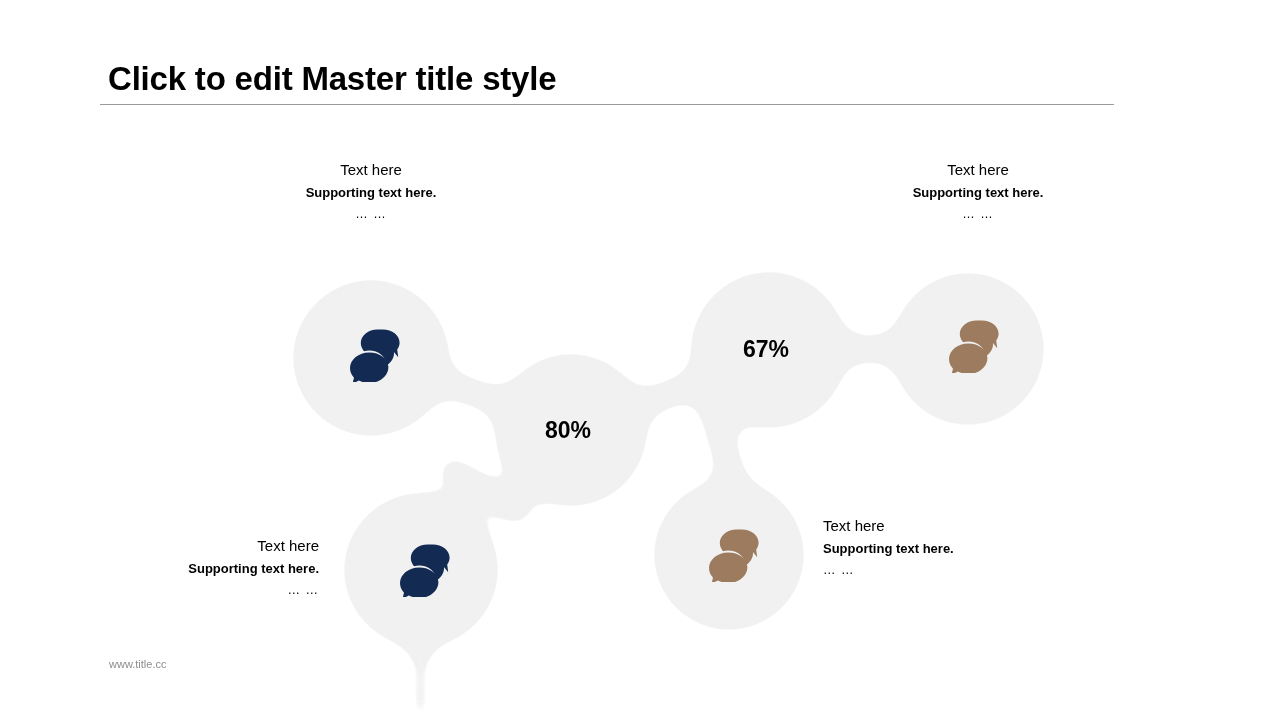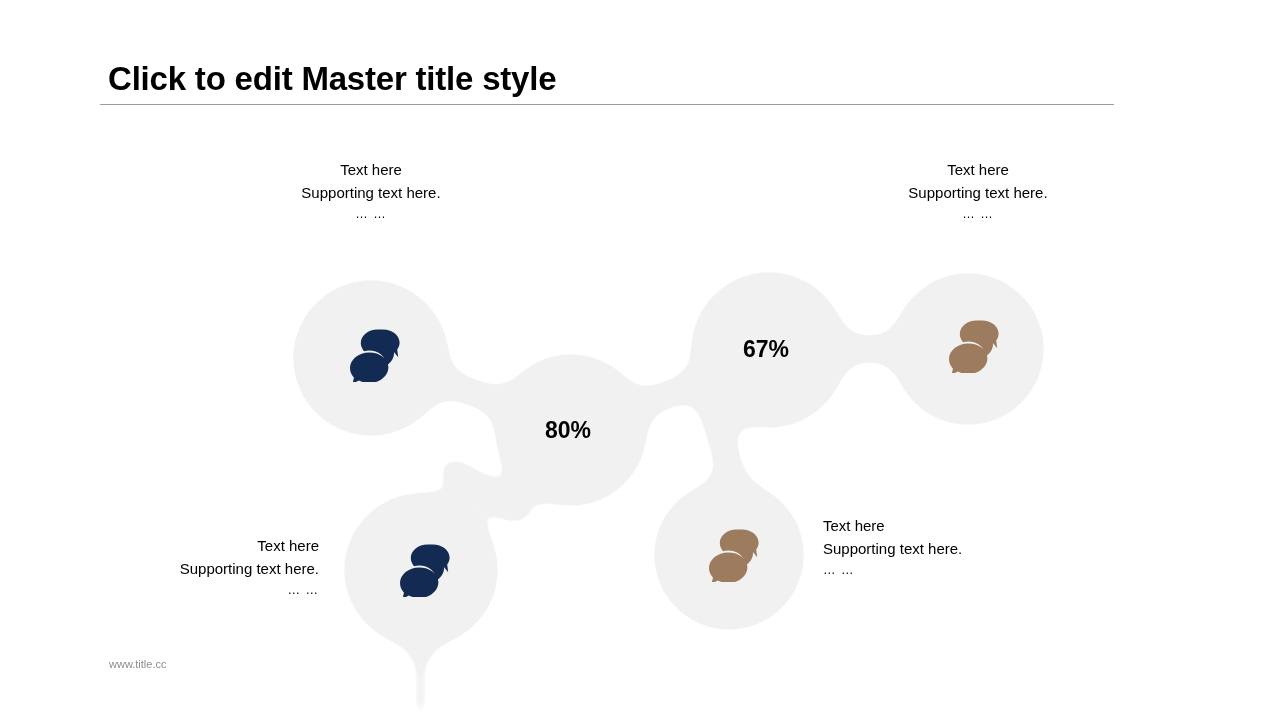--- a/index.html
+++ b/index.html
@@ -82,22 +82,22 @@
     position: absolute;
     color: #000000;
   }
   .txt-head {
     font-size: 15px;
     font-weight: normal;
     line-height: 24px;
     white-space: nowrap;
   }
   .txt-sup {
-    font-size: 15px;
-    font-weight: normal;
+    font-size: 13px;
+    font-weight: bold;
     line-height: 22px;
     white-space: nowrap;
   }
   .txt-dots {
     font-size: 12.5px;
     font-weight: normal;
     line-height: 20px;
     white-space: nowrap;
     letter-spacing: 1px;
   }

